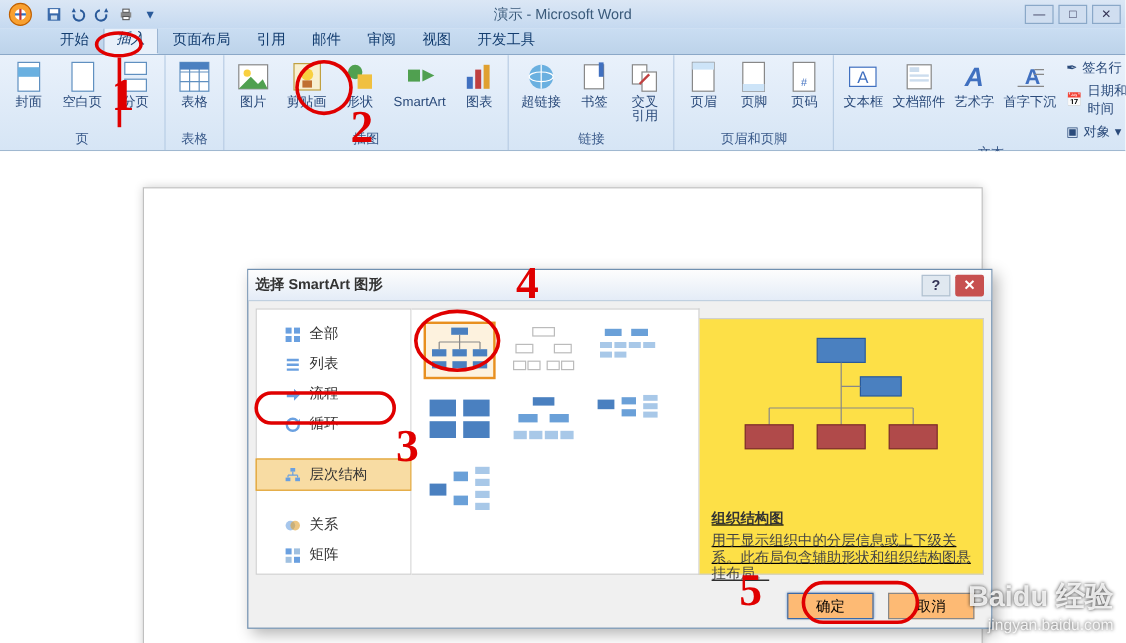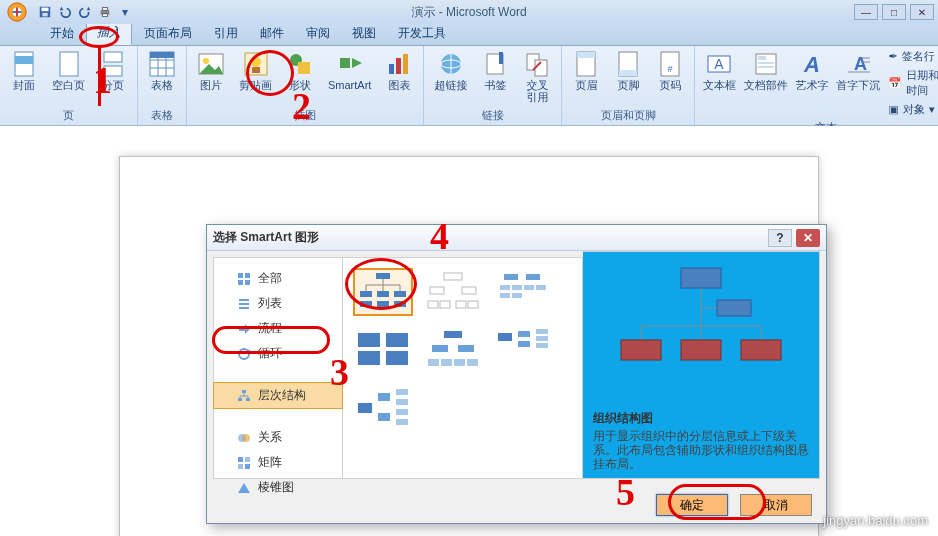--- a/index.html
+++ b/index.html
@@ -43,21 +43,21 @@
 .dlg-close { background: #c75050; color: #fff; border-radius: 2px; }
 .dlg-help { background: #e0e8f0; border: 1px solid #b0c0d0; color: #335; }
 .dlg-body { display: flex; height: 234px; }
 .dlg-left { width: 130px; background: #fff; border-right: 1px solid #d0d0d0; padding: 8px 0; margin: 6px 0 6px 6px; border: 1px solid #d0d0d0; }
 .cat { display: flex; align-items: center; gap: 6px; padding: 4px 22px; cursor: pointer; color: #333; }
 .cat.sel { background: #f8dca3; border: 1px solid #e0a030; margin: 16px -1px; }
 .cat .cico { width: 16px; height: 16px; display: flex; align-items: center; justify-content: center; }
 .dlg-mid { width: 240px; background: #fff; margin: 6px 0; border: 1px solid #d0d0d0; border-left: none; padding: 10px; display: flex; flex-wrap: wrap; align-content: flex-start; gap: 10px; }
 .thumb { width: 60px; height: 48px; border: 1px solid transparent; display: flex; align-items: center; justify-content: center; cursor: pointer; background: #fff; position: relative; }
 .thumb.sel { border: 2px solid #e89020; background: #fdf2de; }
-.dlg-right { flex: 1; background: #0ea5e9; margin: 0 6px 6px 0; border: 1px solid #d0d0d0; border-left: none; padding: 10px; display: flex; flex-direction: column; }
+.dlg-right { flex: 1; background: #fde047; margin: 14px 6px 6px 0; border: 1px solid #d0d0d0; border-left: none; padding: 10px; display: flex; flex-direction: column; text-decoration: underline; }
 .preview { flex: 1; display: flex; align-items: center; justify-content: center; }
 .desc-title { font-weight: bold; margin-top: 8px; color: #333; }
 .desc-text { font-size: 12px; color: #444; line-height: 14px; margin-top: 2px; }
 .dlg-buttons { height: 40px; display: flex; align-items: center; justify-content: flex-end; padding: 0 14px; gap: 12px; }
 .dlg-btn { width: 72px; height: 22px; background: #fdba74; border: 1px solid #888; cursor: pointer; font-size: 12px; }
 .dlg-btn.primary { border: 1px solid #3a6aaa; box-shadow: 0 0 2px #6aa0e0; }
 
 
 .annot { position: absolute; pointer-events: none; }
 .red-circle { border: 3px solid #e00000; border-radius: 50%; }
@@ -439,28 +439,20 @@
           <span class="cico">
             <svg width="14" height="14">
               <rect x="1" y="1" width="5" height="5" fill="#6aa0e0"></rect>
               <rect x="8" y="1" width="5" height="5" fill="#a0c0e0"></rect>
               <rect x="1" y="8" width="5" height="5" fill="#a0c0e0"></rect>
               <rect x="8" y="8" width="5" height="5" fill="#6aa0e0"></rect>
             </svg>
           </span>
           <span>矩阵</span>
         </div>
-      <div class="cat">
-          <span class="cico">
-            <svg width="14" height="14">
-              <path d="M7 2 L13 12 L1 12 Z" fill="#6aa0e0"></path>
-            </svg>
-          </span>
-          <span>棱锥图</span>
-        </div>
     </div>
     <div class="dlg-mid">
       <div class="thumb sel">
           <svg width="54" height="42">
             <rect x="20" y="2" width="14" height="6" fill="#4a80c0"></rect>
             <rect x="4" y="20" width="12" height="6" fill="#4a80c0"></rect>
             <rect x="21" y="20" width="12" height="6" fill="#4a80c0"></rect>
             <rect x="38" y="20" width="12" height="6" fill="#4a80c0"></rect>
             <line x1="27" y1="8" x2="27" y2="14" stroke="#888"></line>
             <line x1="10" y1="14" x2="44" y2="14" stroke="#888"></line>
@@ -572,14 +564,15 @@
 <div class="annot red-oval" style="left:212px;top:326px;width:118px;height:28px;border-radius:14px;"></div>
 <div class="annot red-text" style="left:330px;top:350px;">3</div>
 
 <div class="annot red-circle" style="left:345px;top:258px;width:72px;height:52px;border-radius:50%;"></div>
 <div class="annot red-text" style="left:430px;top:214px;">4</div>
 
 <div class="annot red-oval" style="left:668px;top:484px;width:98px;height:36px;border-radius:18px;"></div>
 <div class="annot red-text" style="left:616px;top:470px;">5</div>
 
 <div class="watermark">
+  <div>Baidu 经验</div>
   <div class="sub">jingyan.baidu.com</div>
 </div>
 
 </body></html>

